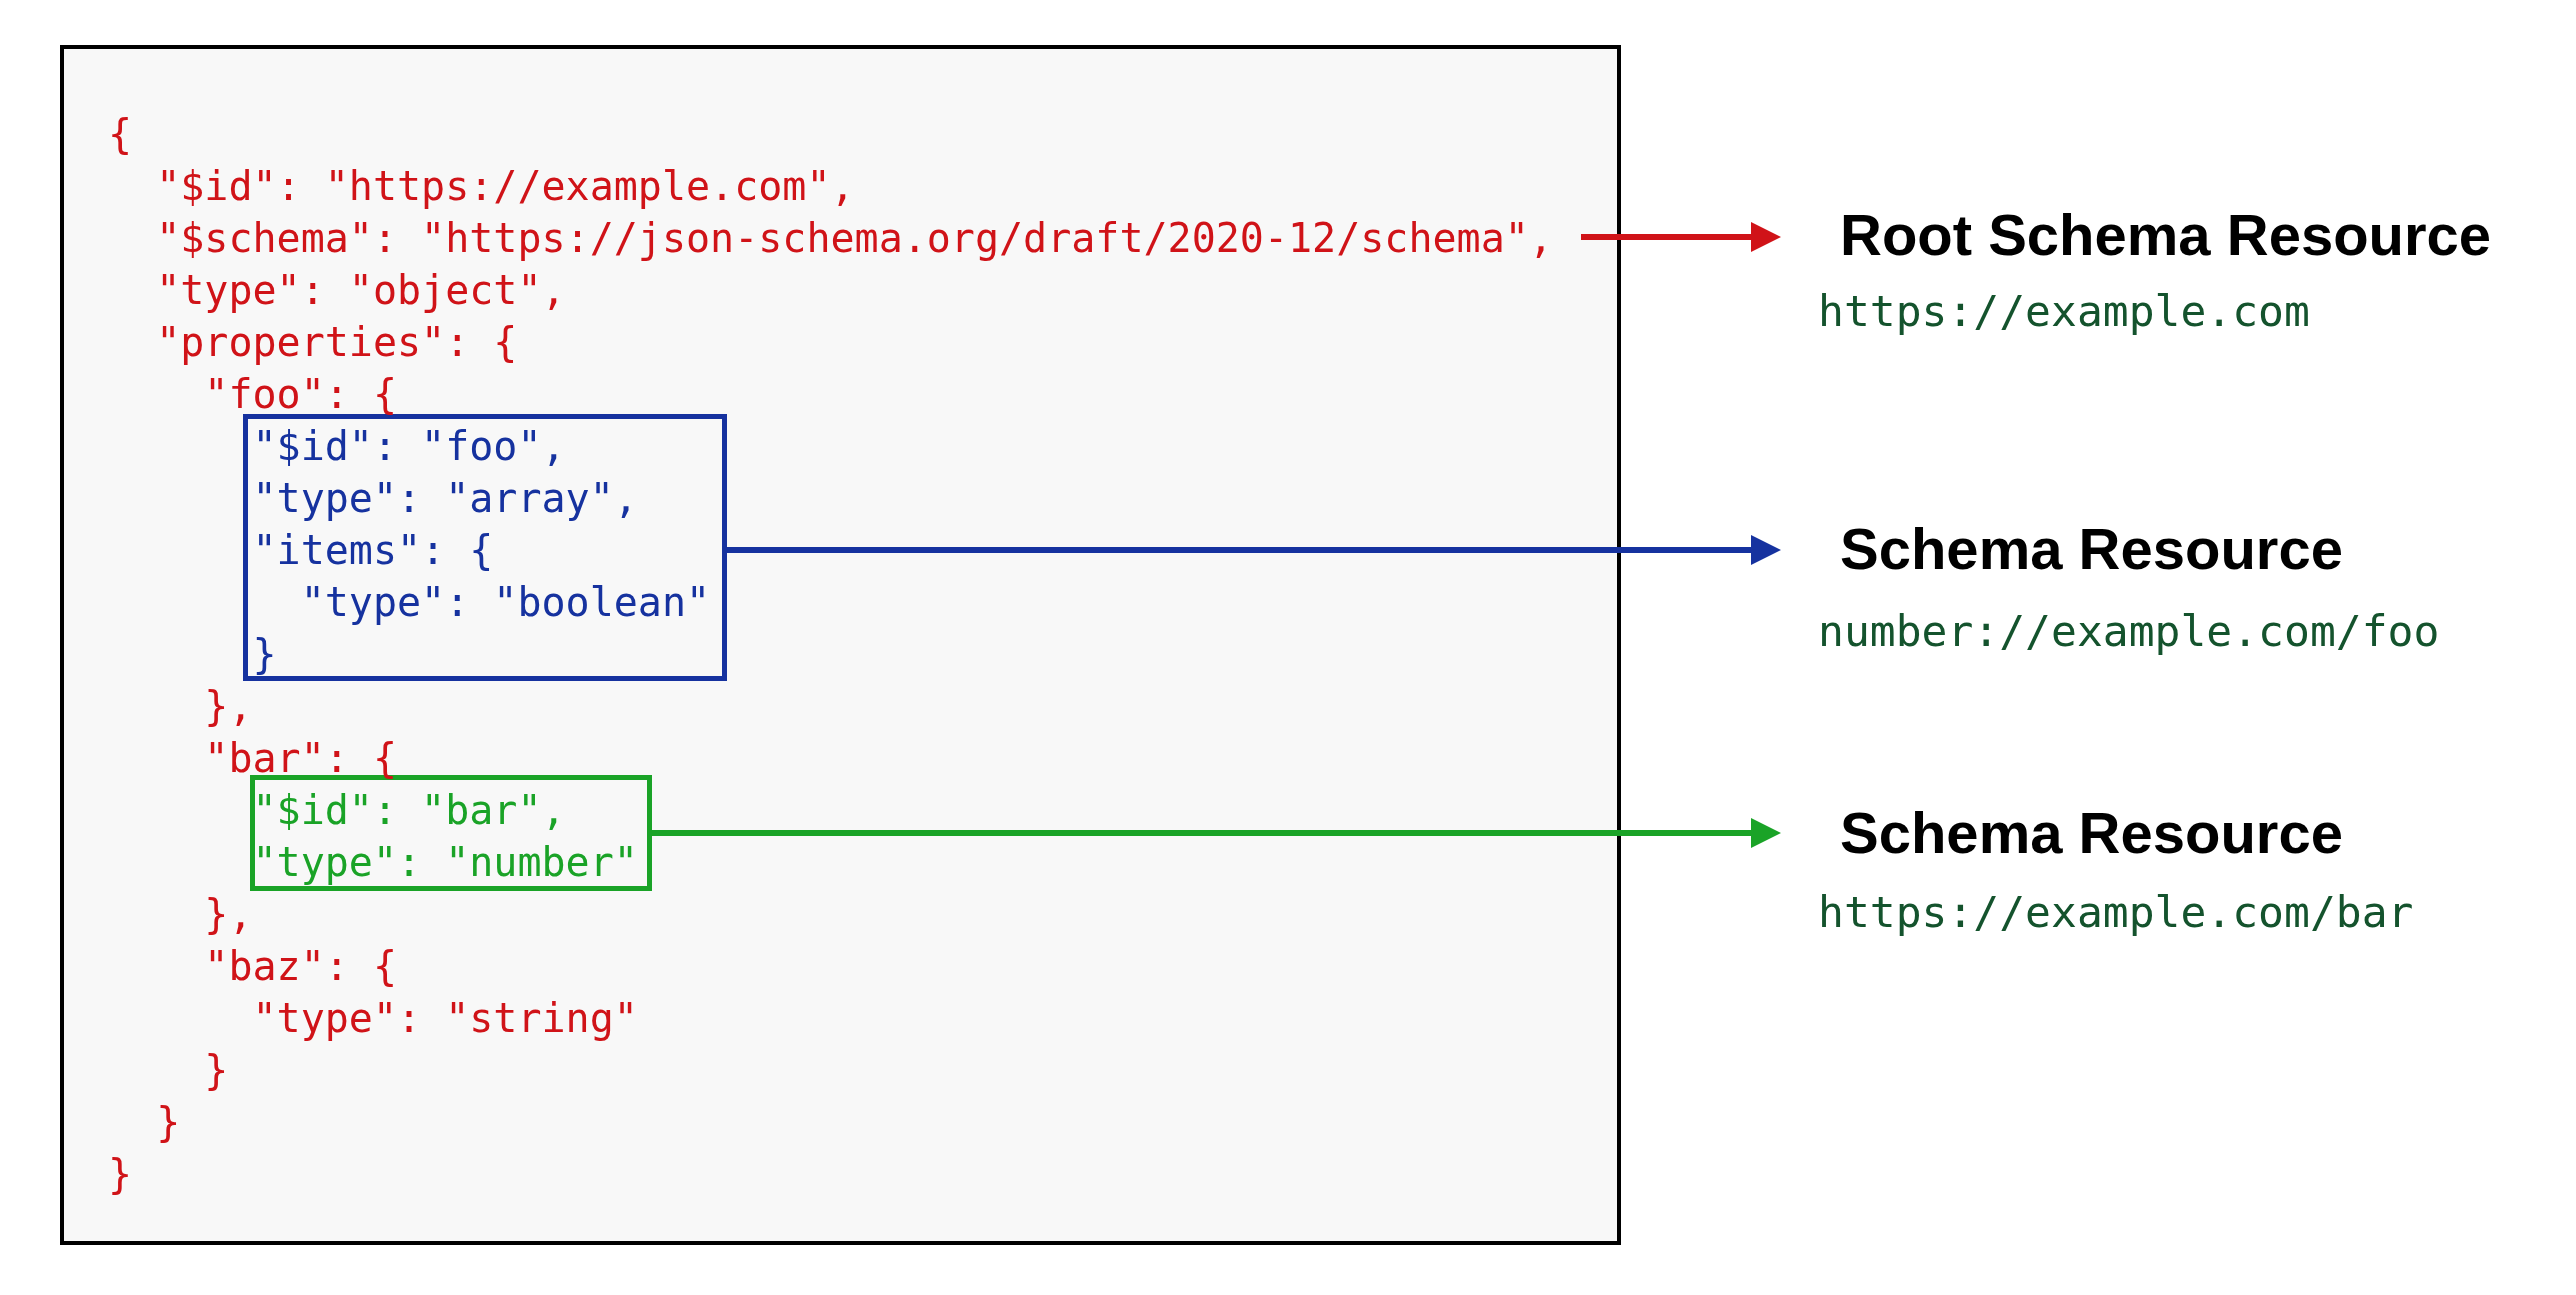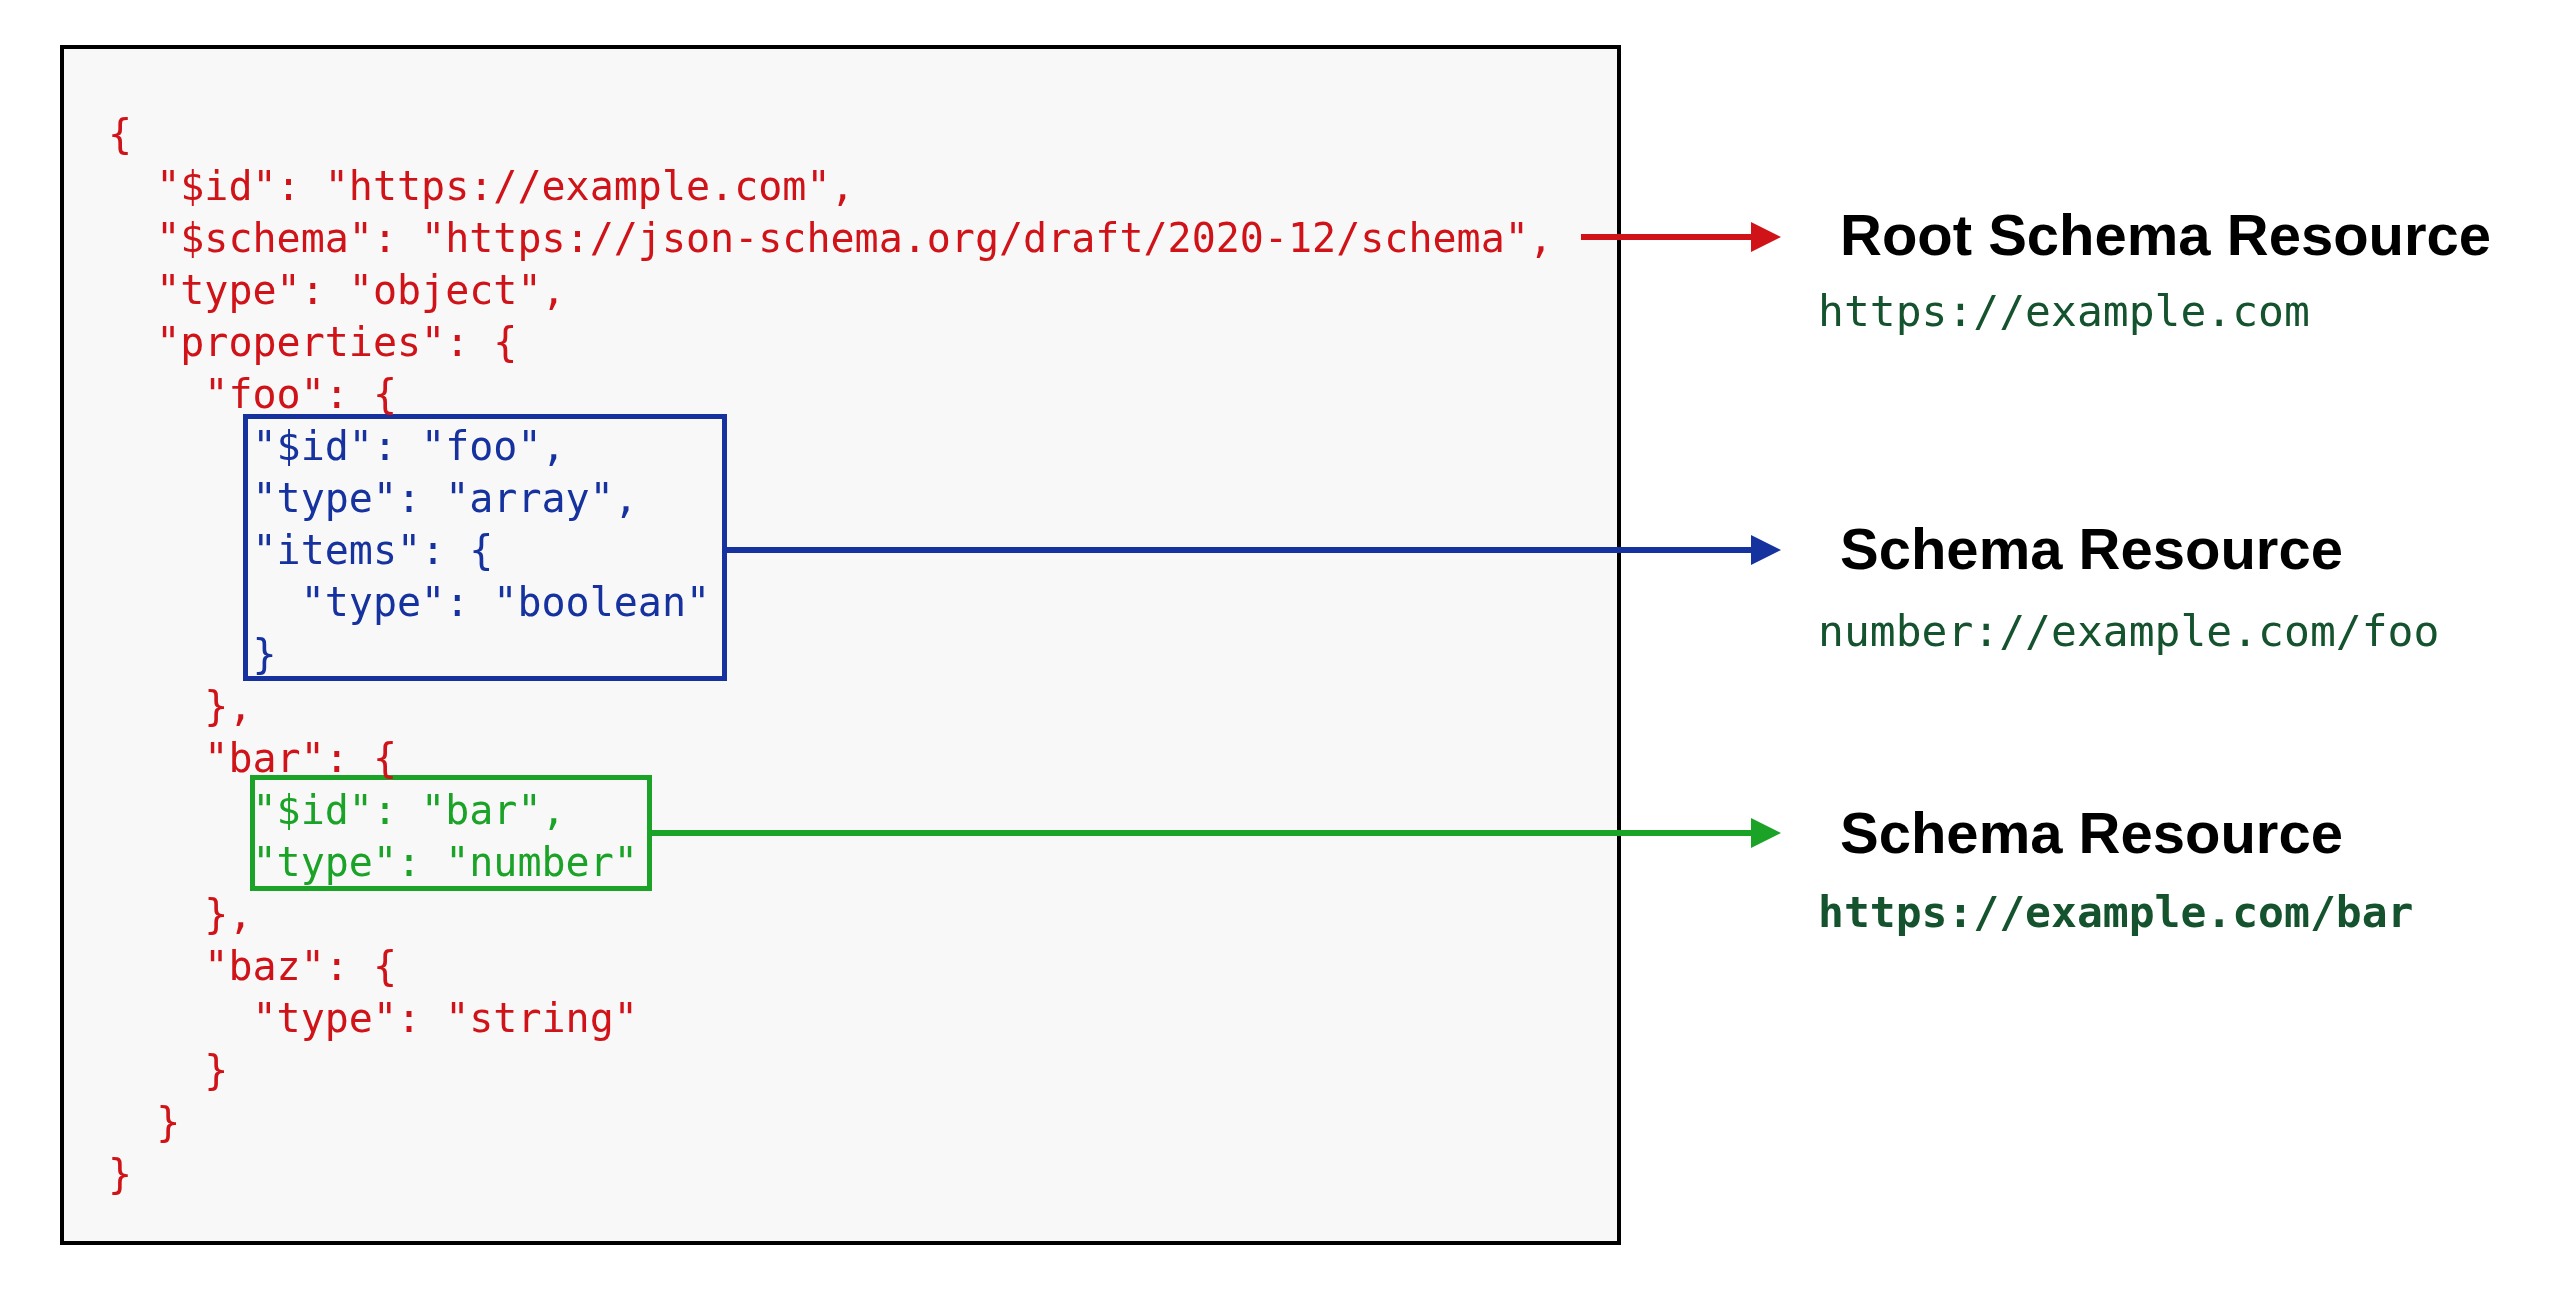--- a/index.html
+++ b/index.html
@@ -100,21 +100,21 @@
     font-size: 43px;
     line-height: 43px;
     color: #14532d;
     white-space: nowrap;
   }
   #root-callout-title { top: 206px; }
   #root-callout-url   { top: 290px; }
   #foo-callout-title  { top: 520px; }
   #foo-callout-url    { top: 610px; }
   #bar-callout-title  { top: 804px; }
-  #bar-callout-url    { top: 891px; font-weight: bold; }
+  #bar-callout-url    { top: 891px; }
 </style>
 </head>
 <body>
 
 <div id="stage">
 
   <div id="schema-panel"></div>
 
   <div id="code-block">
     <div class="code-line" style="color: rgb(208, 19, 24);">{</div>

